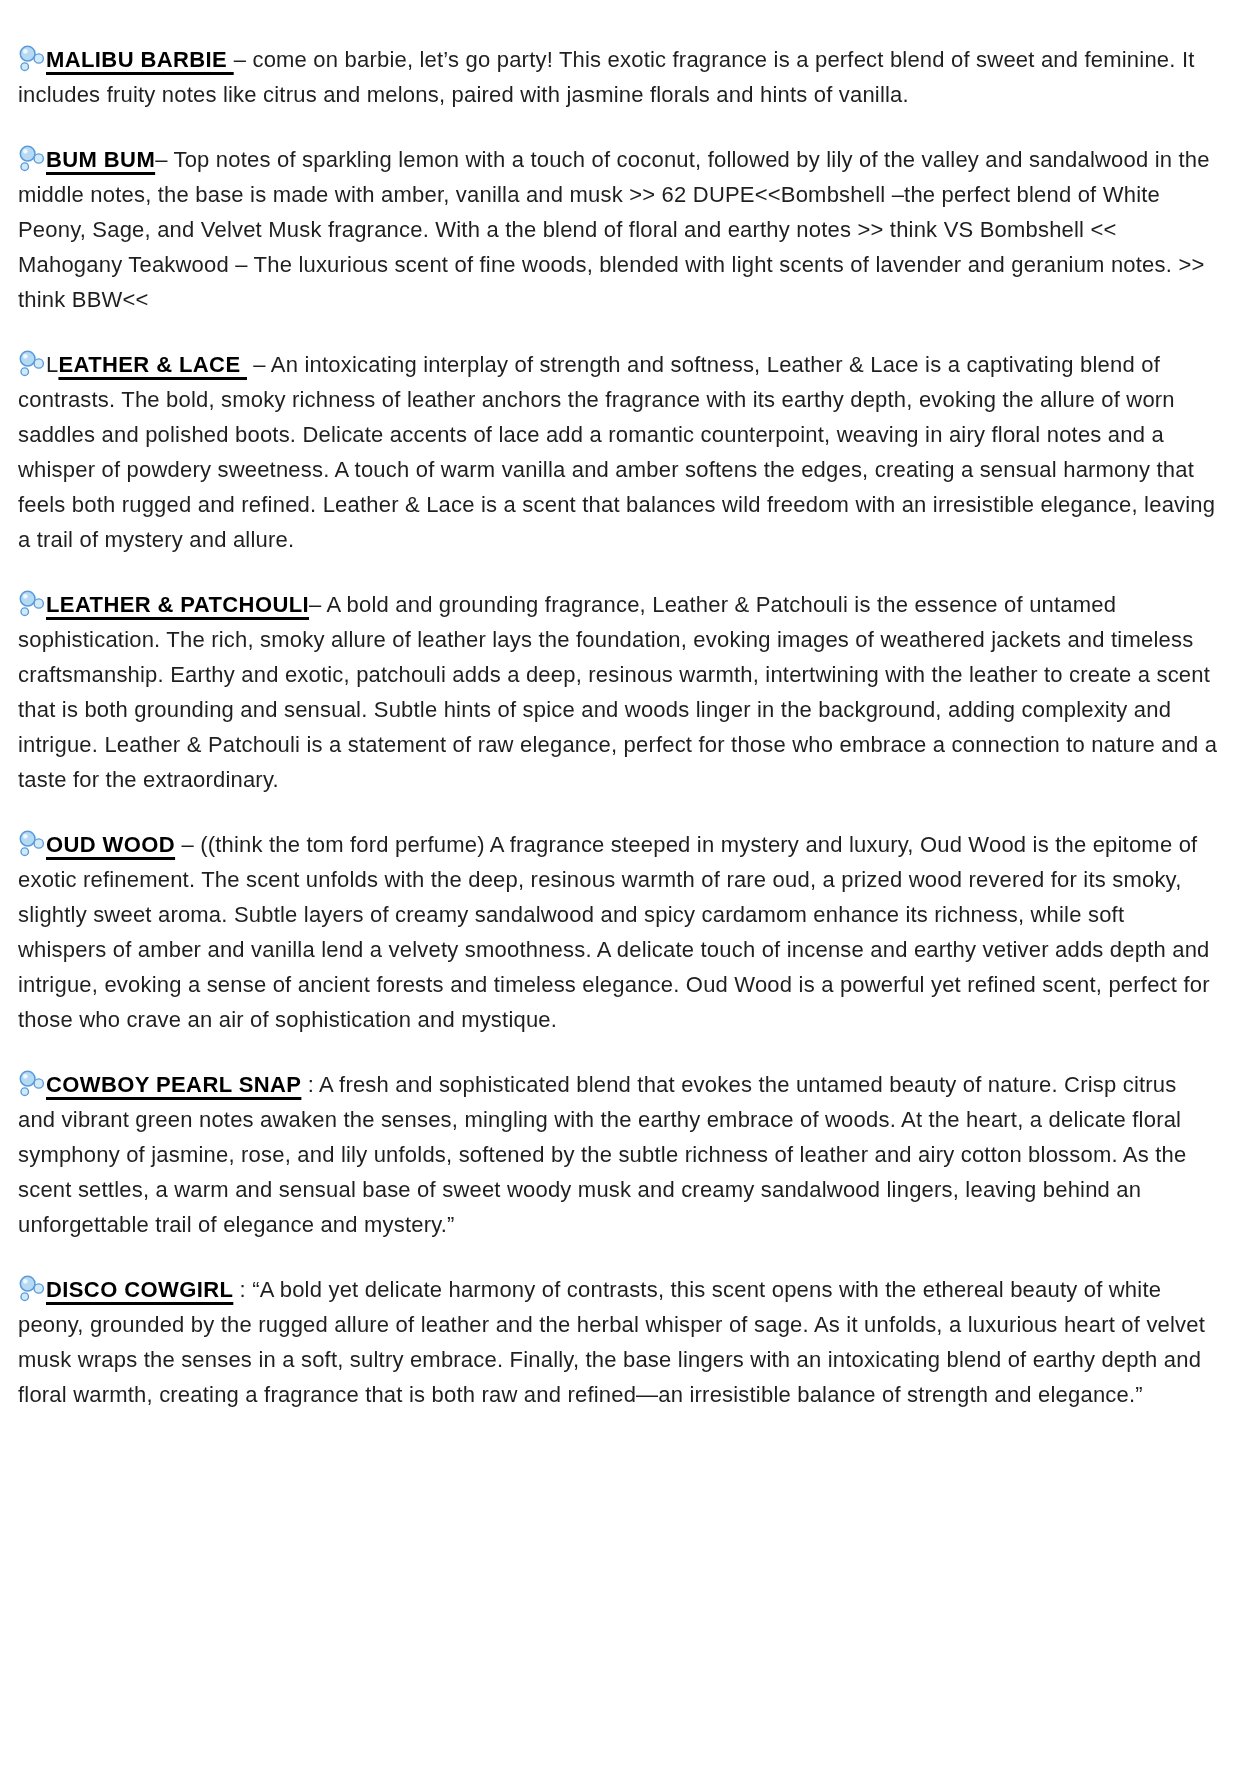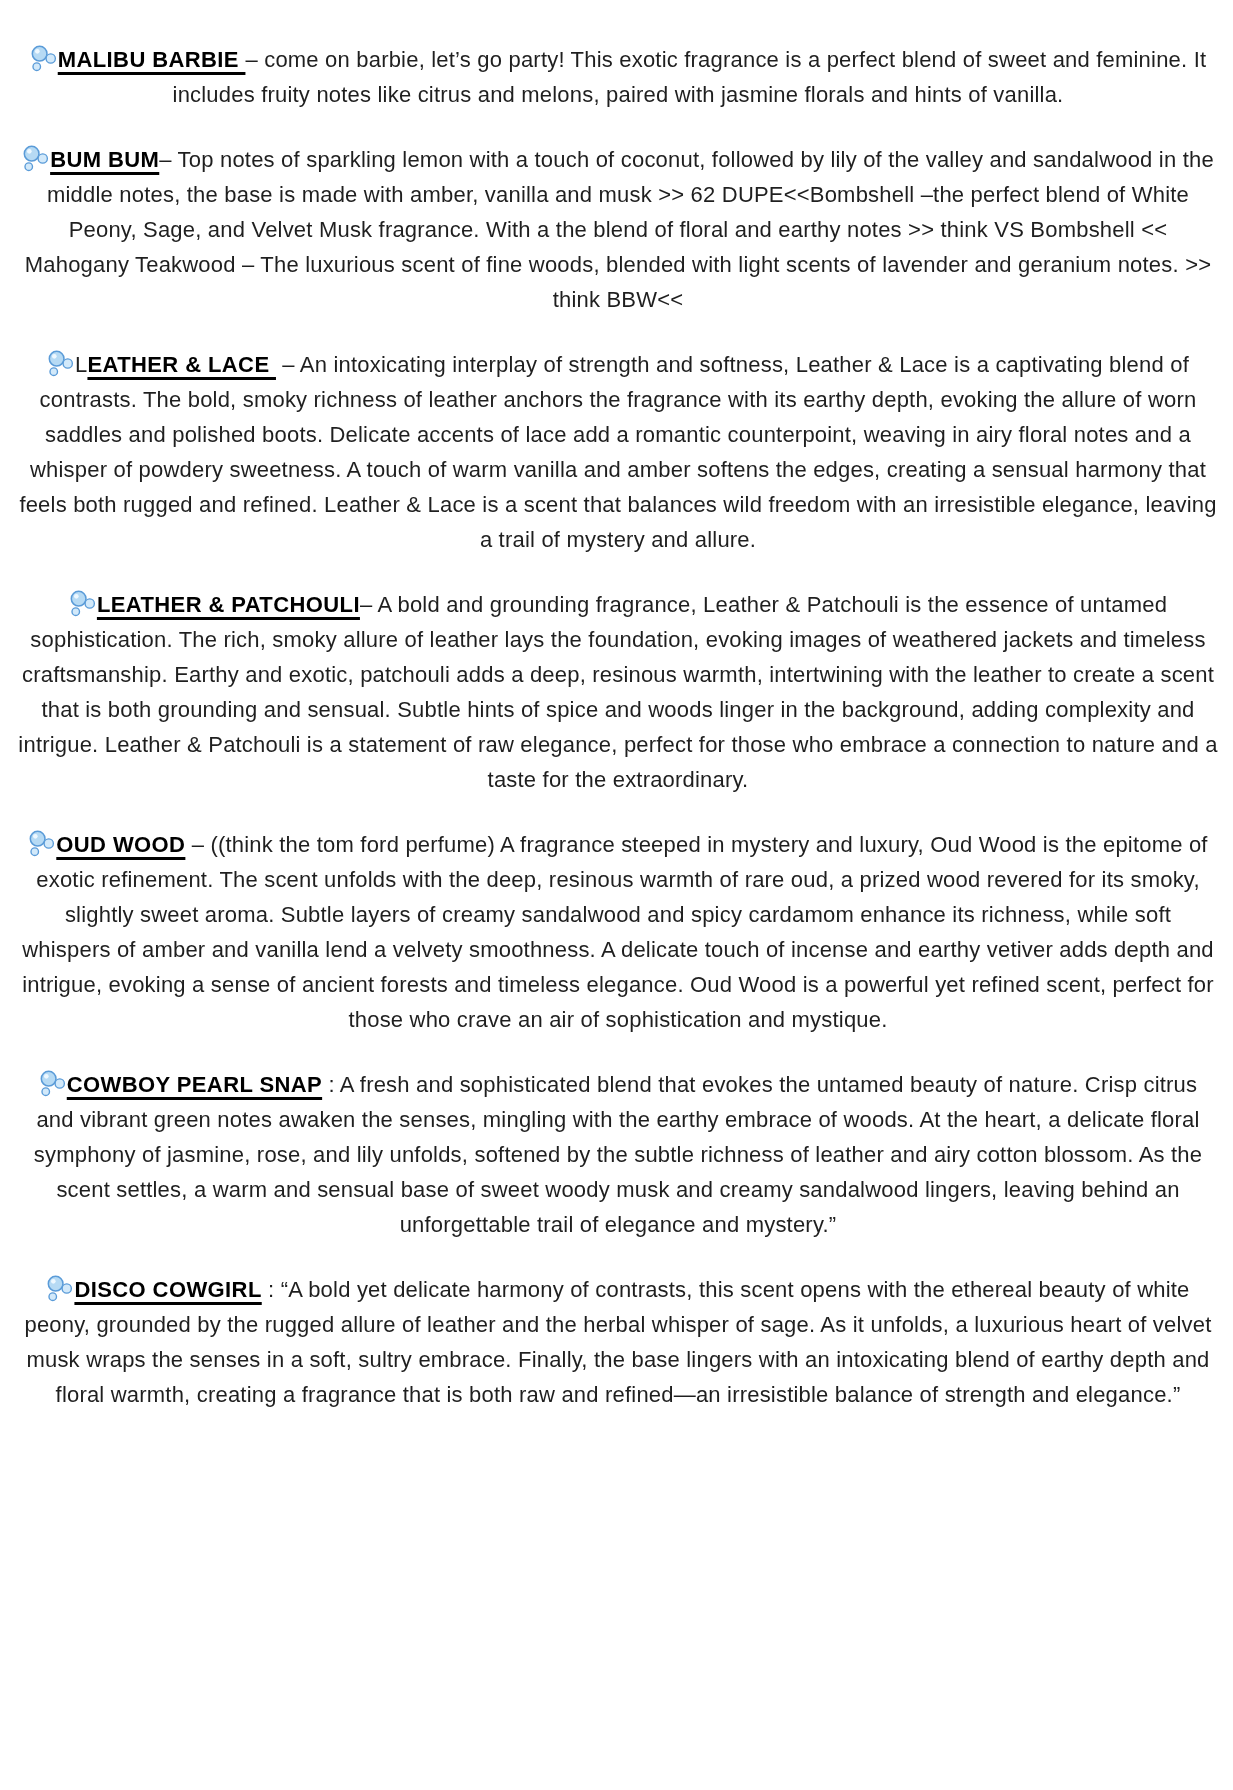--- a/index.html
+++ b/index.html
@@ -12,21 +12,21 @@
     font-size: 22px;
     line-height: 35px;
     color: #1f1f1f;
     padding: 42px 18px 0 18px;
     letter-spacing: 0.2px;
     overflow: hidden;
   }
   .doc { width: 1200px; }
   p.para {
     margin: 0 0 30px 0;
-    text-align: center;
+    text-align: left;
   }
   .bubbles {
     display: inline-block;
     width: 27px;
     height: 29px;
     vertical-align: -6px;
     margin-right: 1px;
   }
   .title-prefix {
     color: #1f1f1f;

